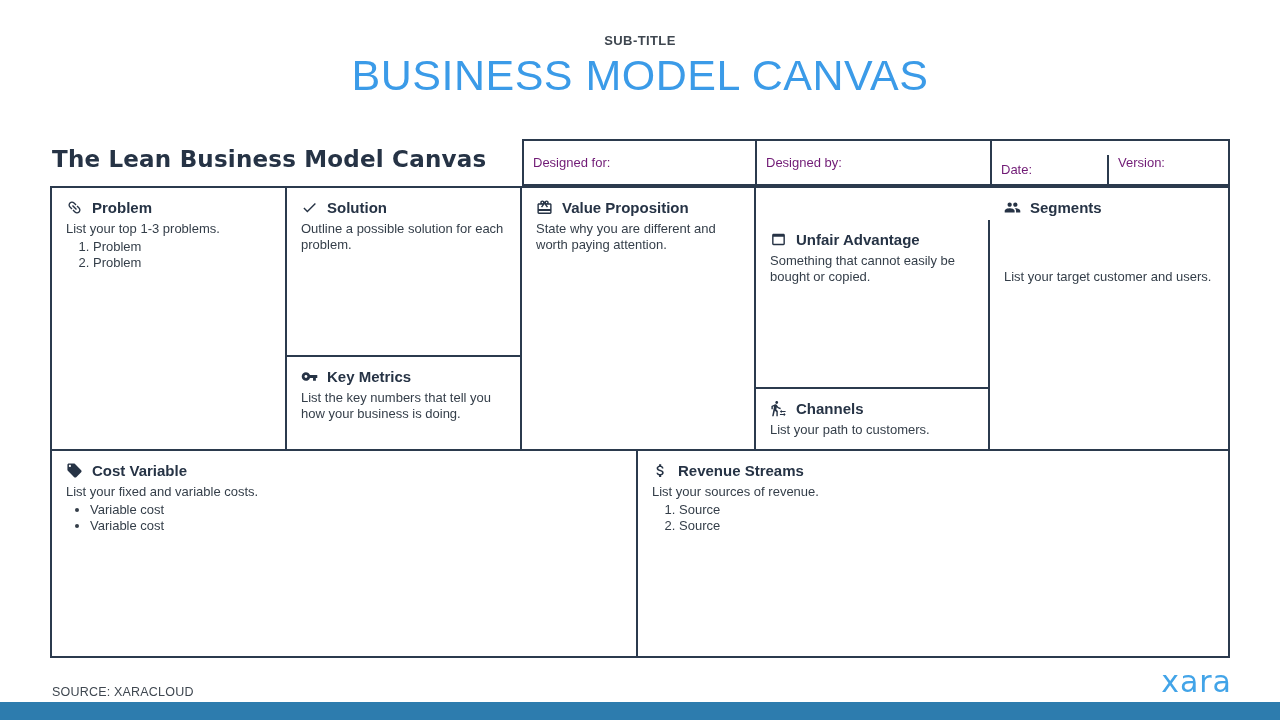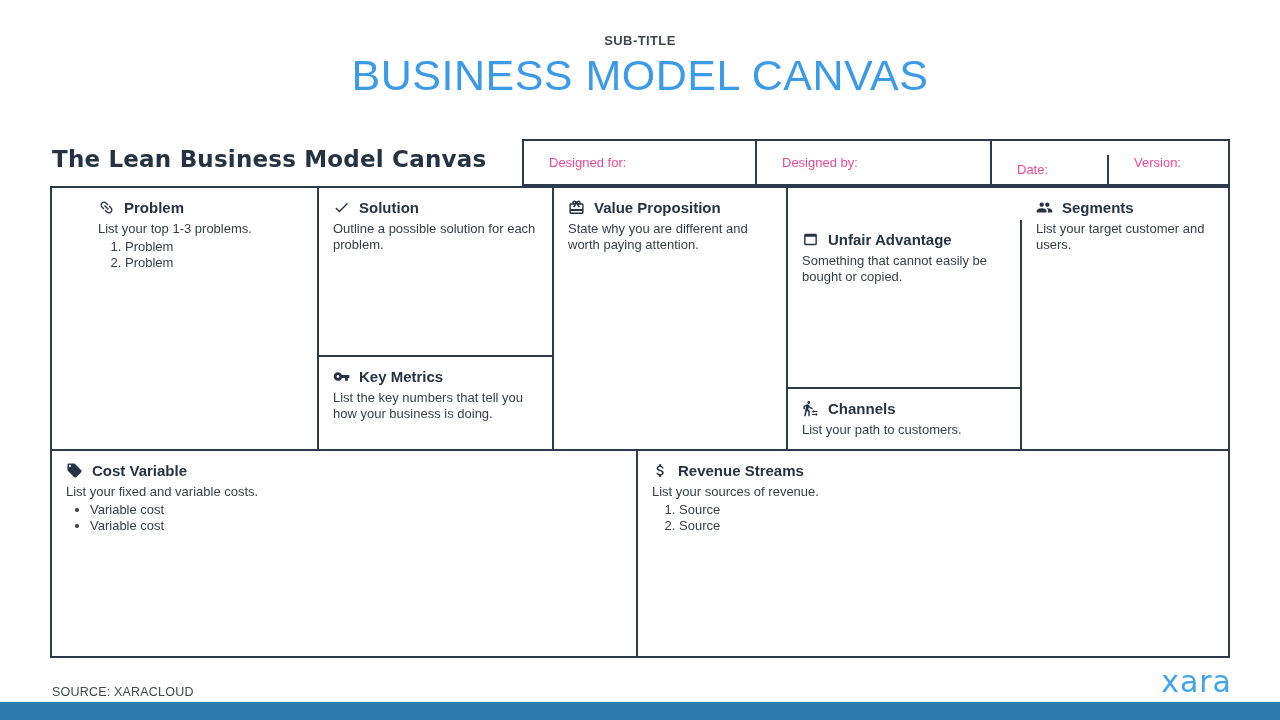--- a/index.html
+++ b/index.html
@@ -26,34 +26,34 @@
     position:absolute; left:52px; top:146px;
     font-family:"DejaVu Sans", sans-serif;
     font-size:23px; font-weight:bold; color:#263345; letter-spacing:.2px;
   }
   
   .meta-table {
     position:absolute; left:522px; top:139px; width:708px; height:47px;
     border:2px solid #2b3a4d; display:flex;
   }
   .meta-cell {
-    display:flex; align-items:center; padding-left:25px;
-    font-size:13px; color:#ec4899; border-right:2px solid #2b3a4d;
+    display:flex; align-items:center; padding-left:9px;
+    font-size:13px; color:#701a75; border-right:2px solid #2b3a4d;
   }
   .meta-cell:last-child { border-right:none; }
   .mc1 { width:233px; } .mc2 { width:235px; } .mc3 { width:117px;margin-top:14px; } .mc4 { flex:1; }
   
   .grid {
     position:absolute; left:50px; top:186px; width:1180px; height:472px;
     border:2px solid #2b3a4d; display:flex; flex-direction:column;
   }
-  .row1 { display:flex; height:263px; border-bottom:2px solid #2b3a4d;padding-left:32px; }
+  .row1 { display:flex; height:263px; border-bottom:2px solid #2b3a4d; }
   .row2 { display:flex; flex:1; }
   .col { border-right:2px solid #2b3a4d; display:flex; flex-direction:column; }
-  .col:last-child { border-right:none; }
+  .col:last-child { border-right:none;gap:48px; }
   .c1 { width:235px; } .c2 { width:235px; } .c3 { width:234px; } .c4 { width:234px;margin-top:32px; } .c5 { flex:1; }
   .split-top { height:169px; border-bottom:2px solid #2b3a4d; }
   .split-bottom { flex:1; }
   .cost-cell { width:586px; border-right:2px solid #2b3a4d; }
   .rev-cell { flex:1; }
   .cell { padding:11px 14px 0 14px; }
   .cell-title-row { display:flex; align-items:center; gap:9px; margin-bottom:5px; }
   .cell-title { font-size:15px; font-weight:bold; color:#263345; }
   .icon { width:17px; height:17px; display:inline-flex; flex:0 0 auto; }
   .icon svg { width:17px; height:17px; fill:#263345; }

